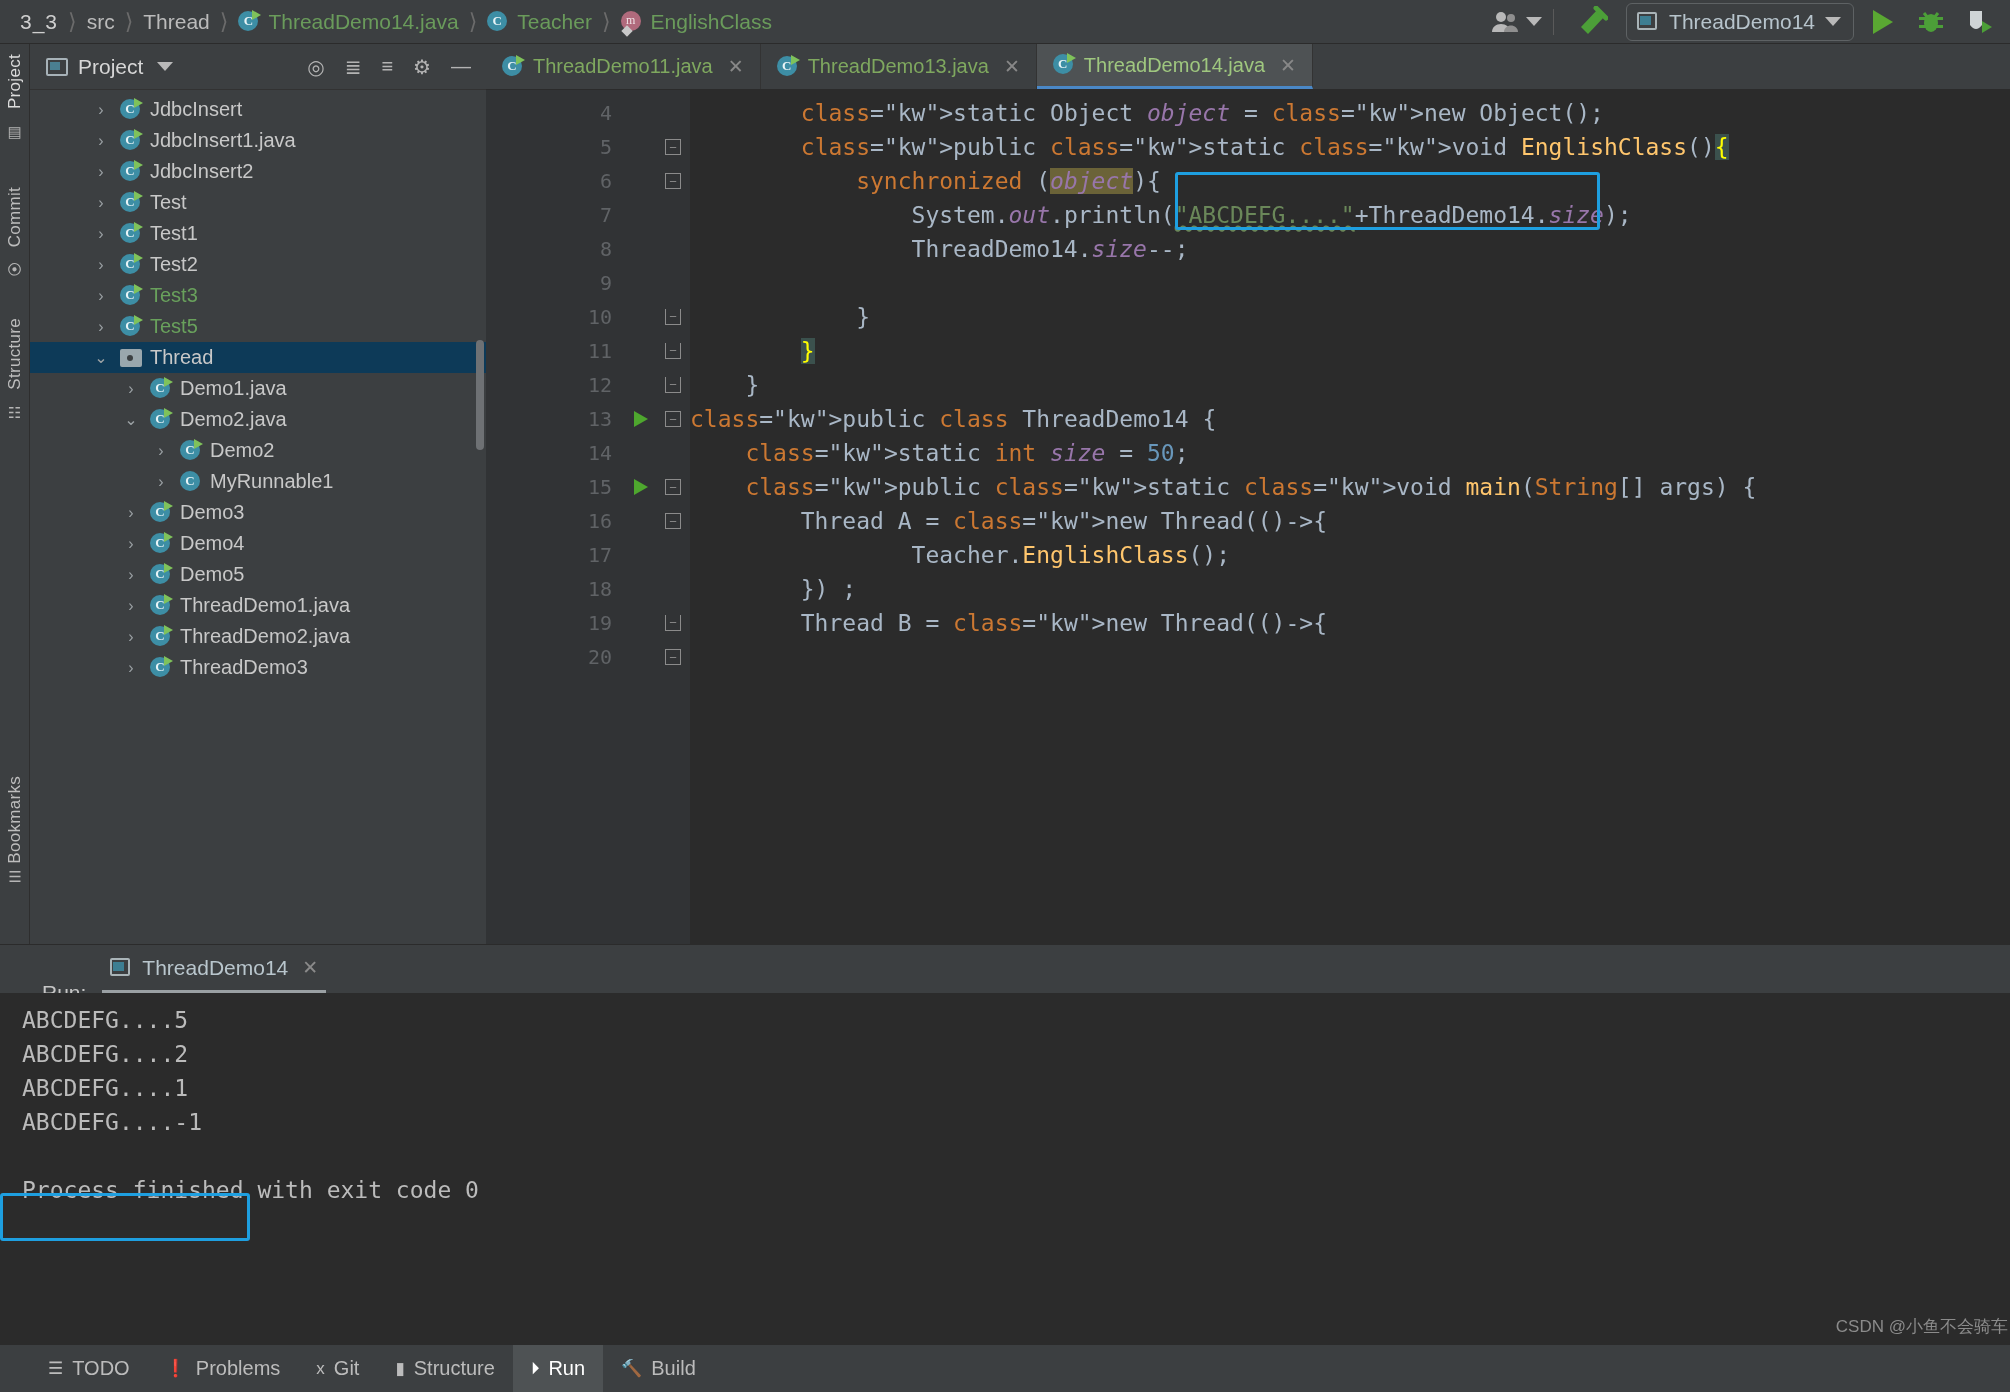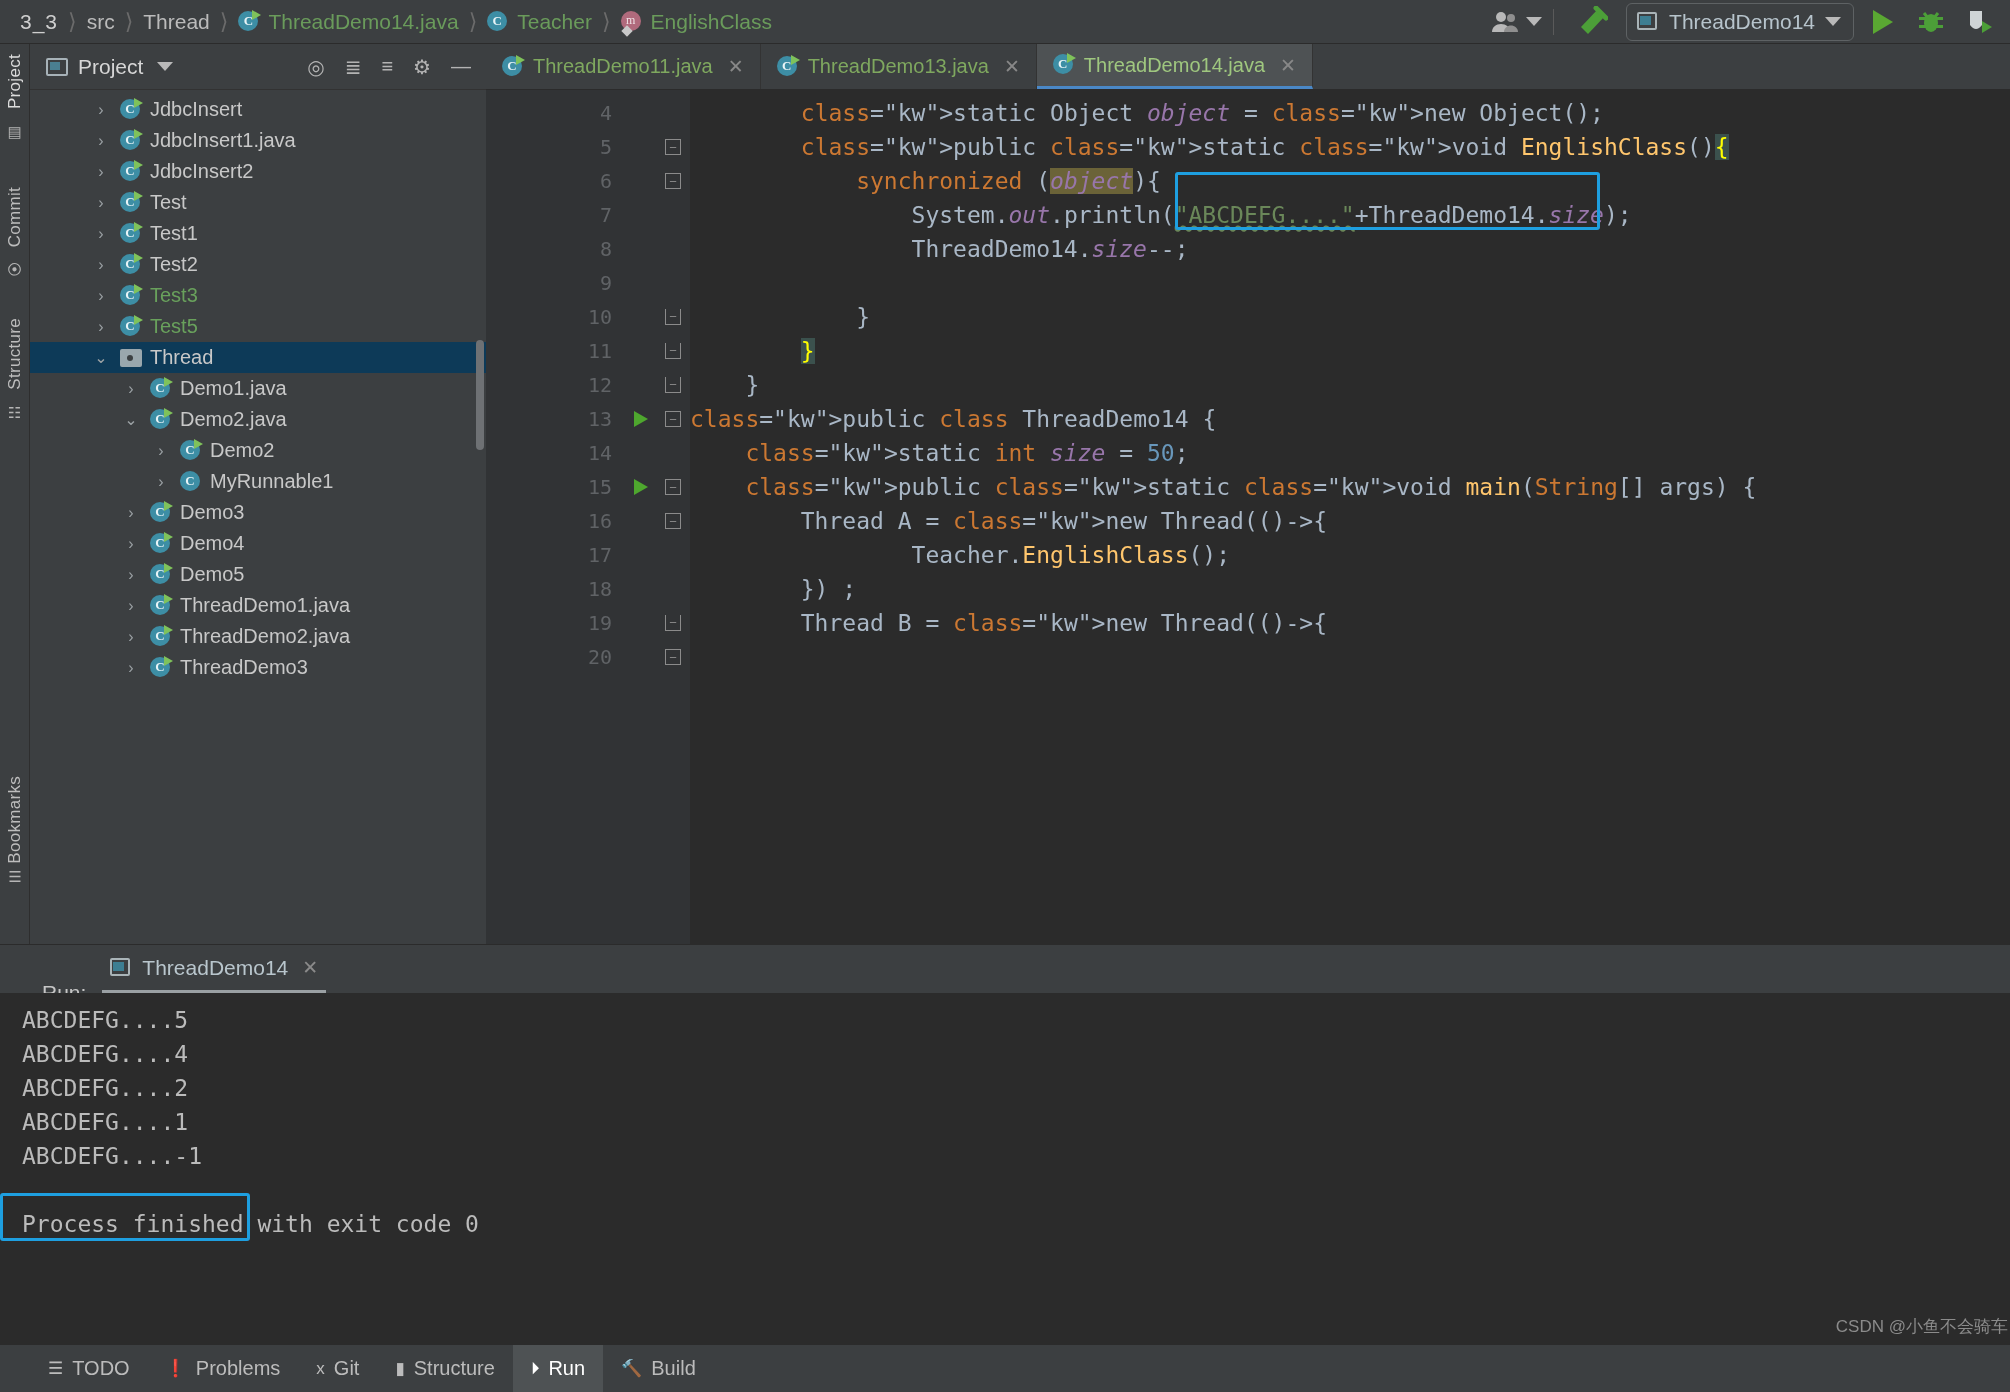--- a/index.html
+++ b/index.html
@@ -580,21 +580,20 @@
             <span class="outer"></span>
             <span class="inner"></span>
           </span>
         <span>ThreadDemo14</span>
         <span class="x">✕</span>
       </span>
     </div>
     <div class="console" id="console">
       <div class="annot-box" style="left:0px; top:200px; width:250px; height:48px;"></div>
     <div class="oline">ABCDEFG....5</div>
-        <div class="oline">ABCDEFG....4</div>
         <div class="oline">ABCDEFG....2</div>
         <div class="oline">ABCDEFG....1</div>
         <div class="oline">ABCDEFG....-1</div>
         <div class="oline spacer-line"></div>
         <div class="oline">Process finished with exit code 0</div>
       </div>
   </div>
 
   <div class="watermark">CSDN @小鱼不会骑车</div>
 

